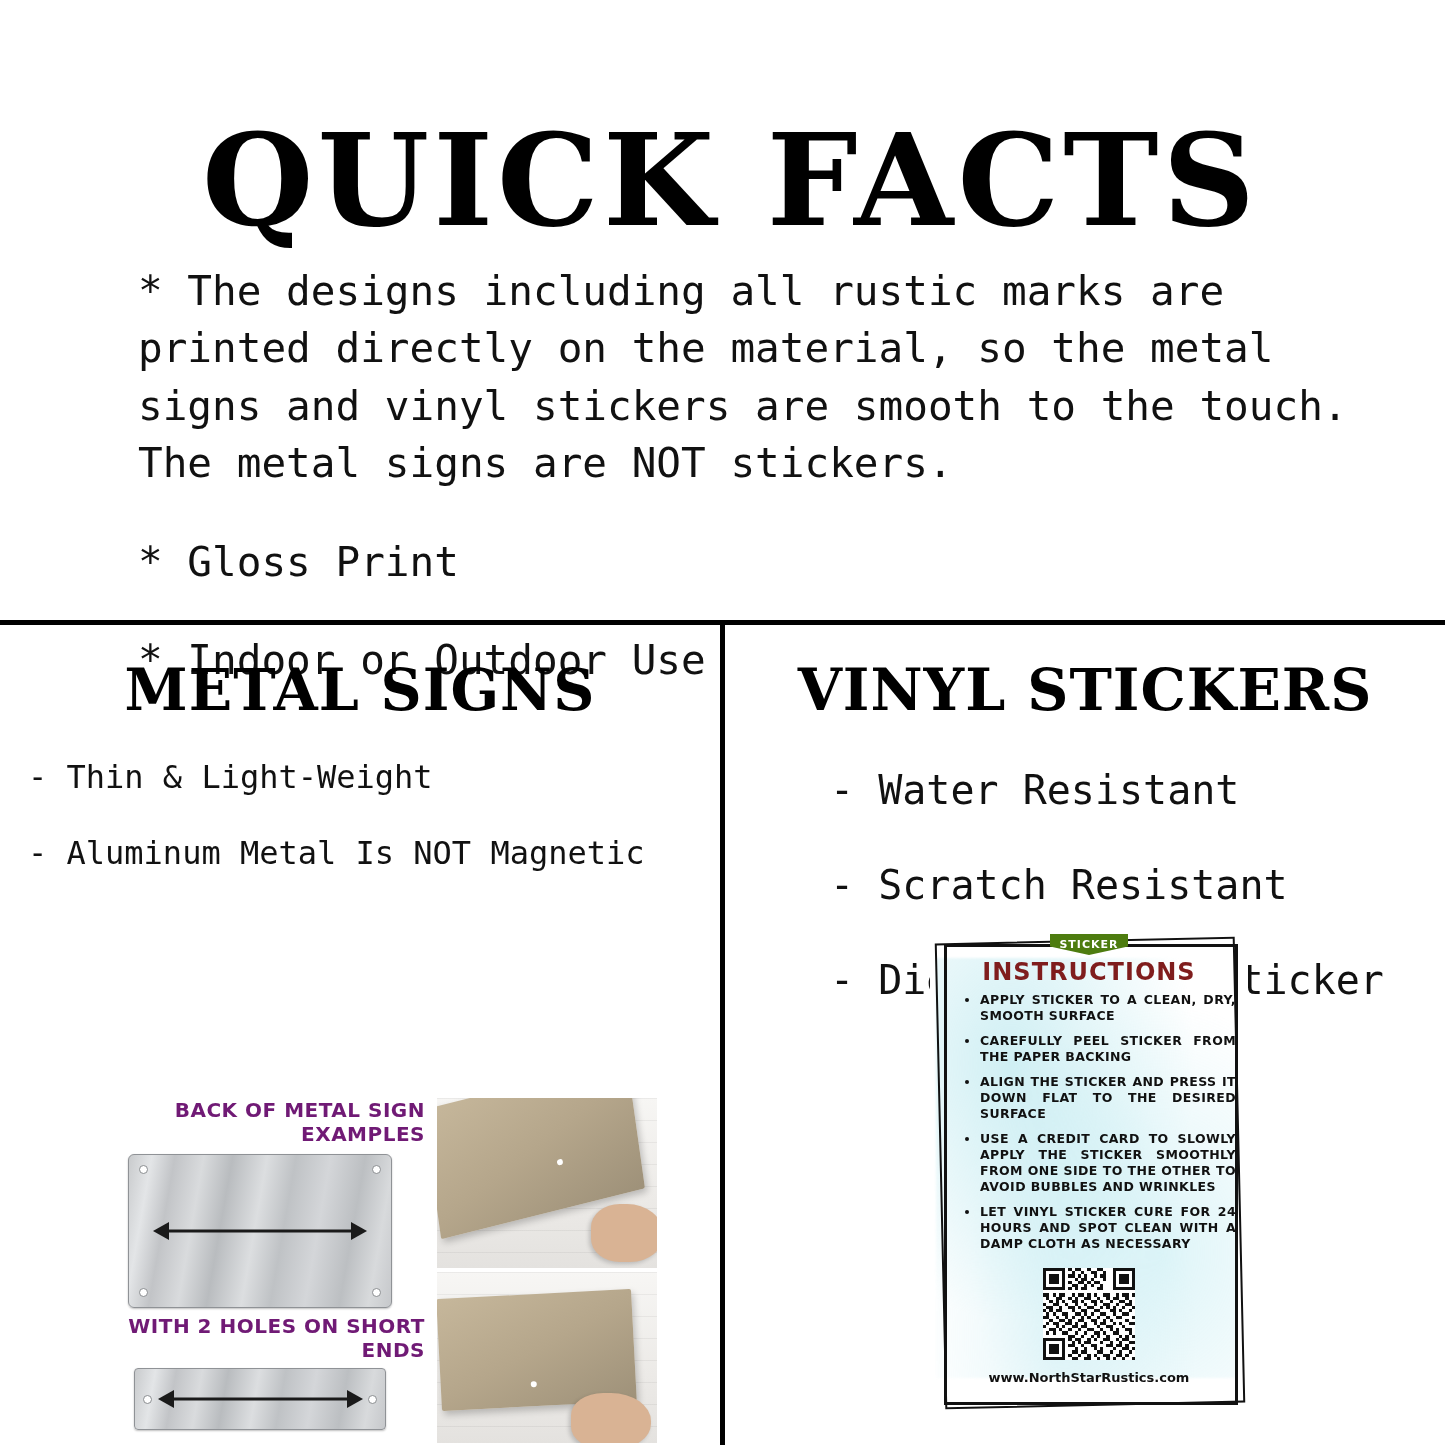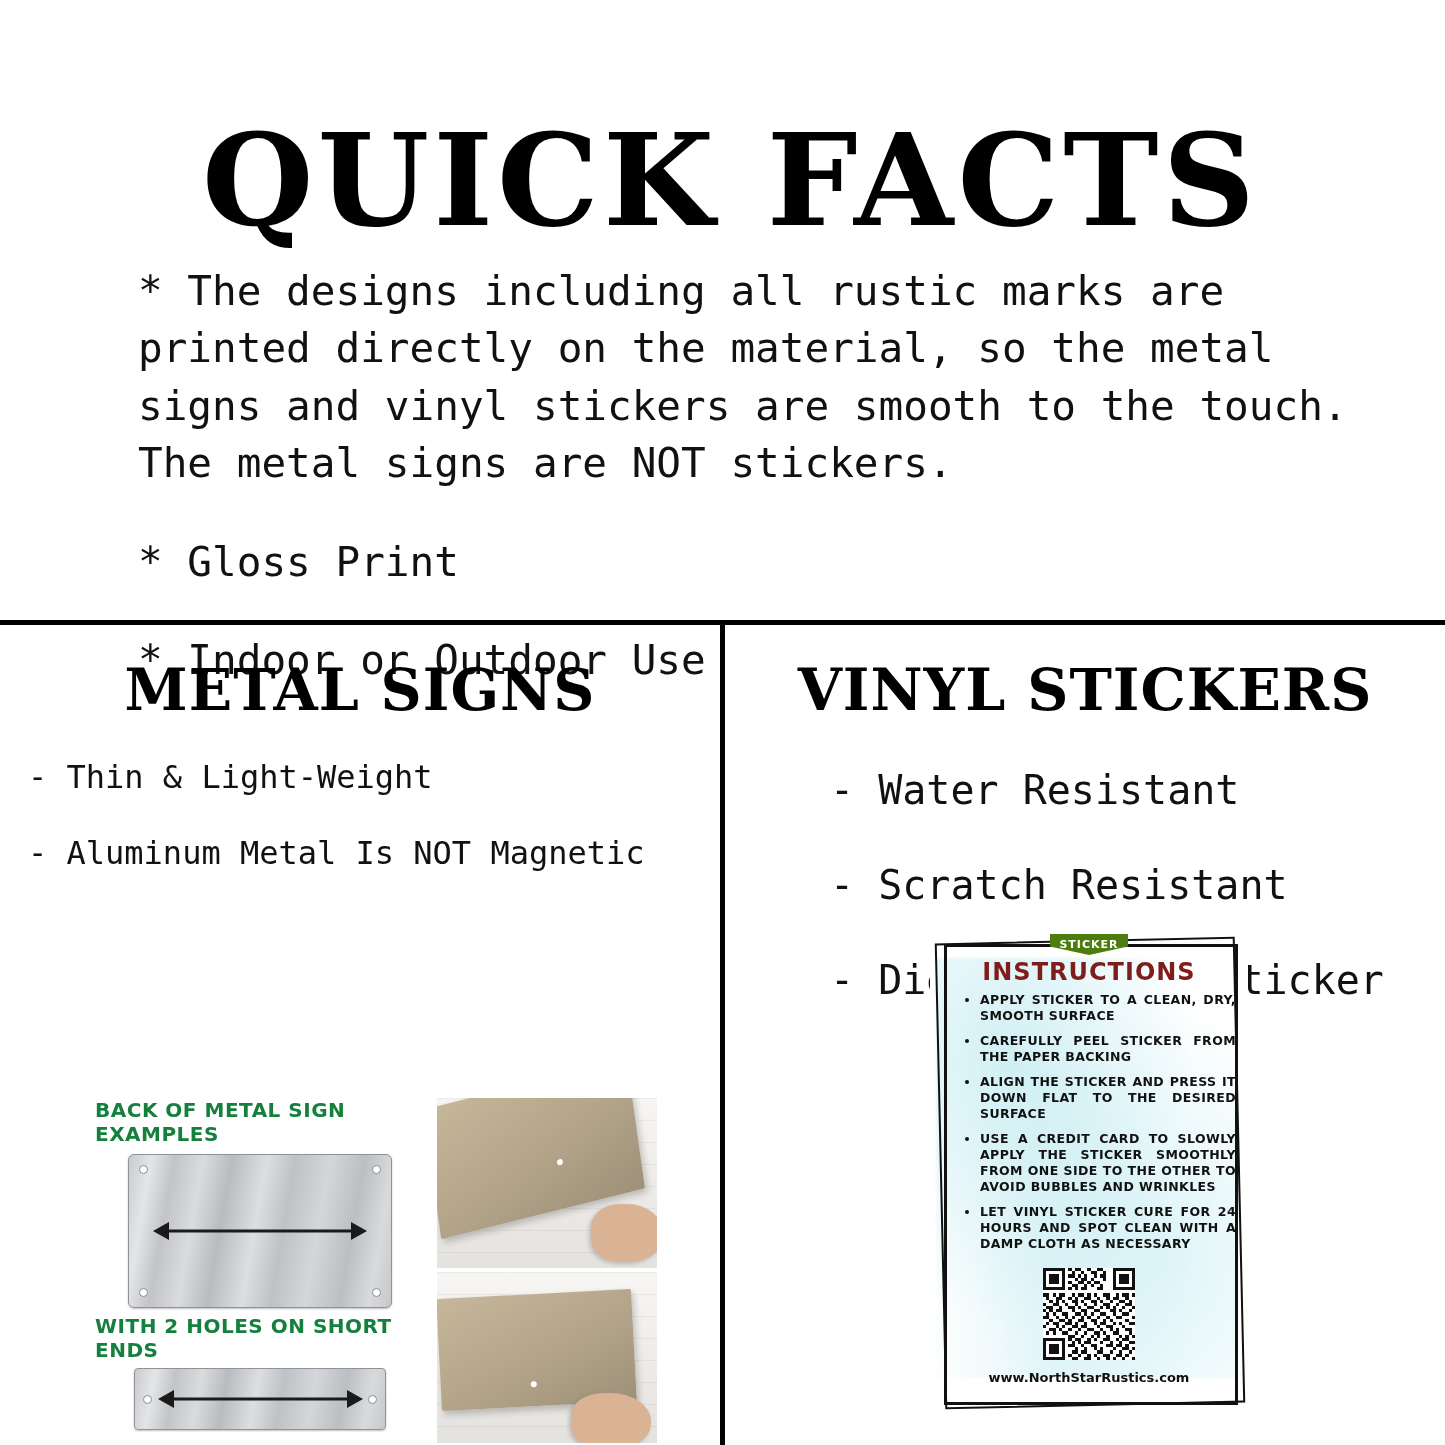--- a/index.html
+++ b/index.html
@@ -116,22 +116,22 @@
   #metal-left-panel {
     position: absolute;
     left: 95px; top: 0;
     width: 330px;
   }
   .metal-caption {
     font-family: "DejaVu Sans", sans-serif;
     font-weight: bold;
     font-size: 20px;
     letter-spacing: 0.5px;
-    text-align: left;
-    color: #15803d;
+    text-align: right;
+    color: #701a75;
   }
   .metal-plate {
     position: relative;
     margin: 8px auto 0 auto;
     background: linear-gradient(100deg,
       #c9cbcd 0%, #e3e5e7 8%, #c2c4c7 16%, #d9dbdd 26%,
       #b9bcbf 36%, #dcdee0 48%, #bfc2c5 58%, #d4d6d9 70%,
       #bcbfc2 82%, #d8dadc 92%, #c6c8cb 100%);
     border: 1px solid #8f9296;
     border-radius: 6px;

